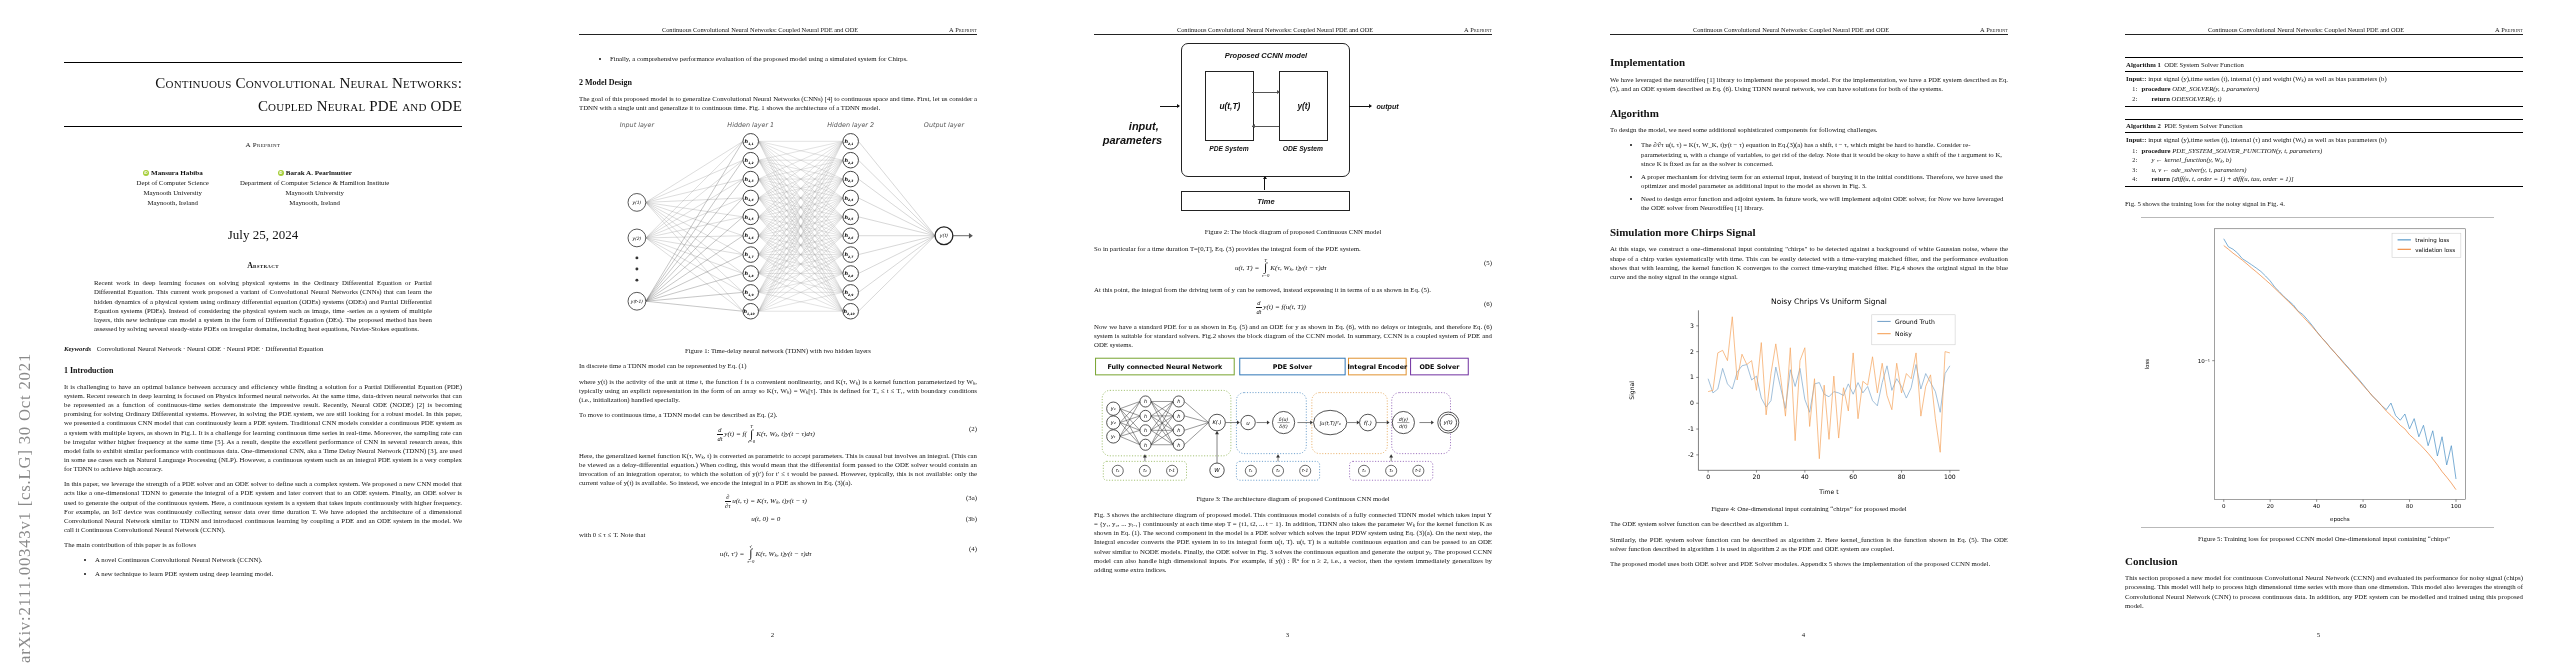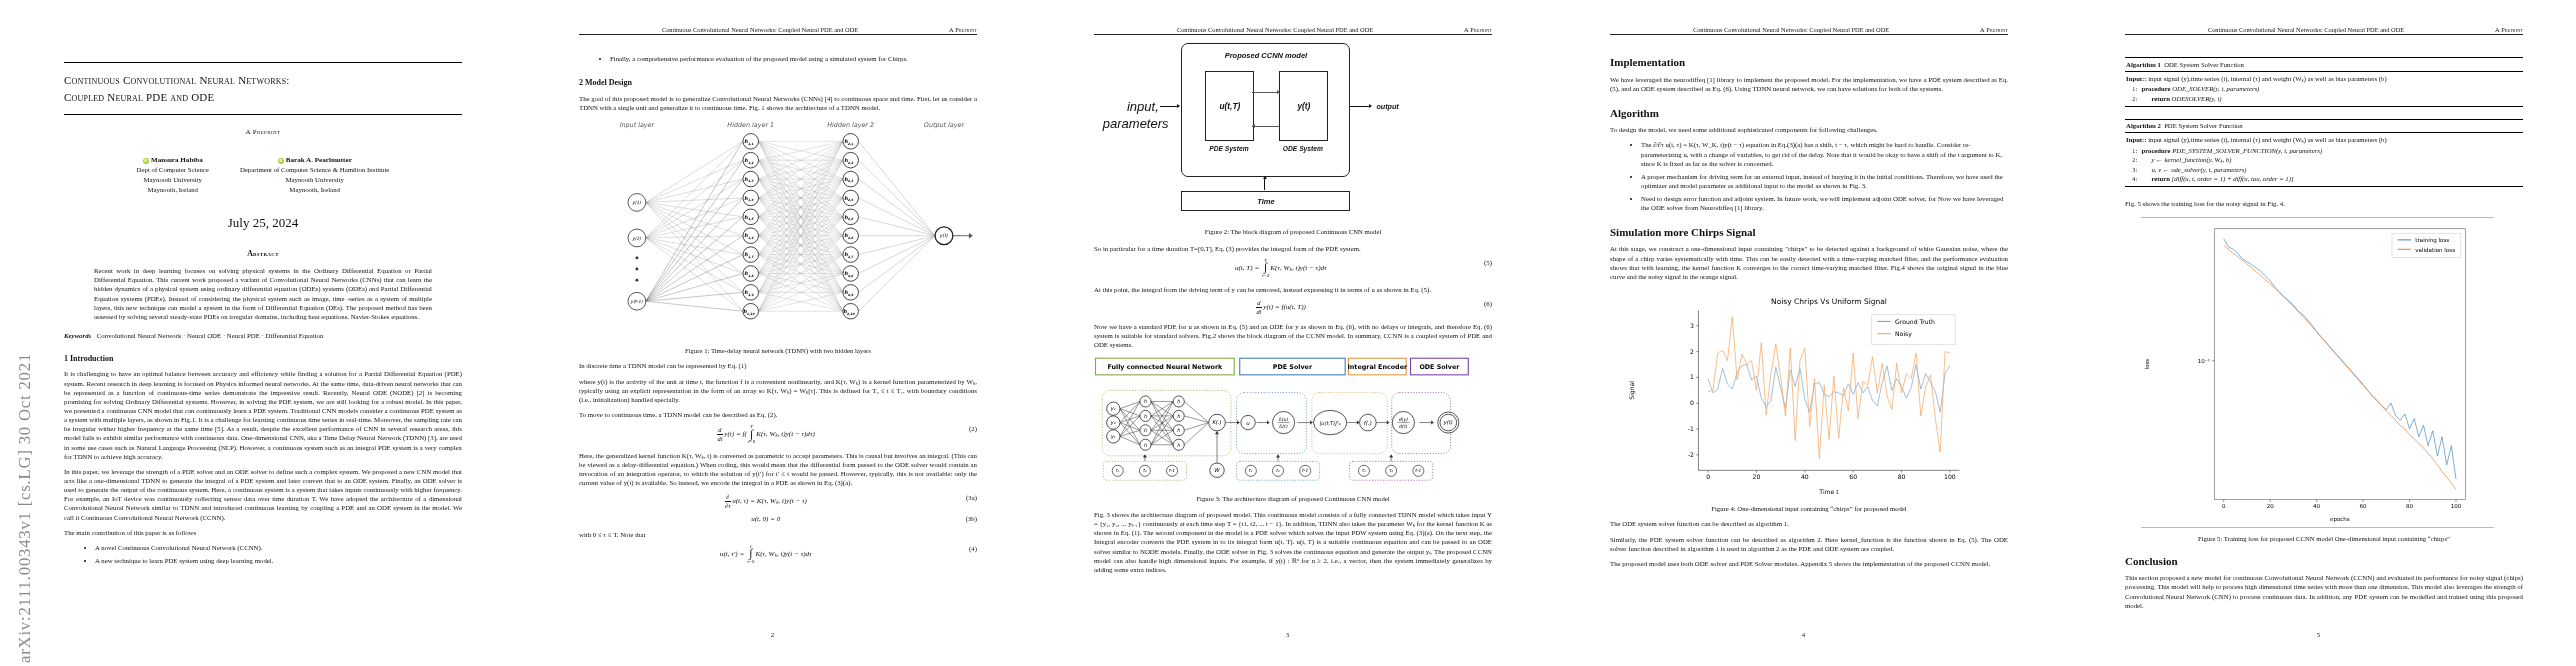--- a/index.html
+++ b/index.html
@@ -7,21 +7,21 @@
           font-family:"Liberation Serif",serif;color:#111;}
   .page{position:absolute;top:0;width:515px;height:667px;background:#fff;}
   .inner{padding:25.6px 53px 0 64px;}
   
   .runhead{display:flex;justify-content:space-between;align-items:baseline;
            font-size:6.4px;padding-bottom:1.7px;border-bottom:0.6px solid #222;}
   .runhead .rh-title{flex:1;text-align:center;}
   .runhead .rh-tag{font-variant:small-caps;letter-spacing:0.2px;white-space:nowrap;padding-left:7.8px;}
   
   .thickrule{border-top:1.4px solid #000;margin:0;}
-  .bigtitle{text-align:left;font-variant:small-caps;font-size:11px;letter-spacing:0.2px;
+  .bigtitle{text-align:right;font-variant:small-caps;font-size:15px;letter-spacing:0.2px;
             line-height:1.55;padding:9px 0 7.8px 0;}
   .preprint{text-align:center;font-variant:small-caps;font-size:7px;letter-spacing:0.4px;margin-top:13.3px;}
   .authors{display:flex;justify-content:center;gap:31px;margin-top:19px;text-align:center;font-size:6.8px;line-height:1.45;}
   .auth-name{font-weight:bold;font-size:7.1px;}
   .orcid{display:inline-block;width:6.1px;height:6.1px;border-radius:50%;background:#a6ce39;color:#fff;
          font-family:"Liberation Sans",sans-serif;font-size:3.6px;font-weight:bold;line-height:6.1px;
          text-align:center;vertical-align:0.6px;margin-right:2.2px;}
   .date{text-align:center;font-size:13px;margin-top:20px;}
   .abs-head{text-align:center;font-weight:bold;font-variant:small-caps;font-size:7.8px;margin-top:18px;letter-spacing:0.3px;}
   .abstract{margin:7.8px 30px 0 30px;font-size:6.8px;line-height:1.36;text-align:justify;}
@@ -61,21 +61,21 @@
   .syslabel{position:absolute;top:101px;width:47px;text-align:center;font-weight:bold;font-style:italic;font-size:6.7px;line-height:1.25;}
   .harrow{position:absolute;height:0;border-top:1.2px solid #555;}
   .harrow:after{content:"";position:absolute;right:-0.6px;top:-2.8px;border-left:3.9px solid #555;
                 border-top:2.2px solid transparent;border-bottom:2.2px solid transparent;}
   .harrow.rev:after{right:auto;left:-0.6px;border-left:none;border-right:3.9px solid #555;}
   .blkarrow{border-top-width:0.9px;border-top-color:#111;}
   .blkarrow:after{border-left-color:#111;}
   .varrow{position:absolute;width:0;border-left:0.9px solid #111;}
   .varrow:after{content:"";position:absolute;top:-0.6px;left:-2.5px;border-bottom:3.9px solid #111;
                 border-left:2.2px solid transparent;border-right:2.2px solid transparent;}
-  .inlabel{position:absolute;text-align:right;font-weight:normal;font-style:italic;font-size:13px;line-height:1.3;}
+  .inlabel{position:absolute;text-align:right;font-weight:bold;font-style:italic;font-size:11px;line-height:1.3;margin-top:20px;}
   .outlabel{position:absolute;font-weight:bold;font-style:italic;font-size:7.2px;}
   .timebox{position:absolute;left:83px;top:148px;width:167px;height:18px;border:0.8px solid #222;
            display:flex;align-items:center;justify-content:center;font-weight:bold;font-style:italic;font-size:7.5px;}
   
   .alg{font-size:6.7px;line-height:1.4;margin-bottom:12.2px;}
   .alg .titleline{border-top:1.1px solid #000;border-bottom:0.6px solid #000;padding:1.7px 0 1.7px 1.1px;}
   .alg .titleline b{margin-right:3.3px;}
   .alg .inputline{padding:1.7px 0 0.6px 1.1px;}
   .alg .lines{padding:0.6px 0 2.2px 1.1px;border-bottom:0.9px solid #000;}
   .alg .lnum{display:inline-block;width:11px;text-align:right;margin-right:4.4px;font-size:6.1px;}

